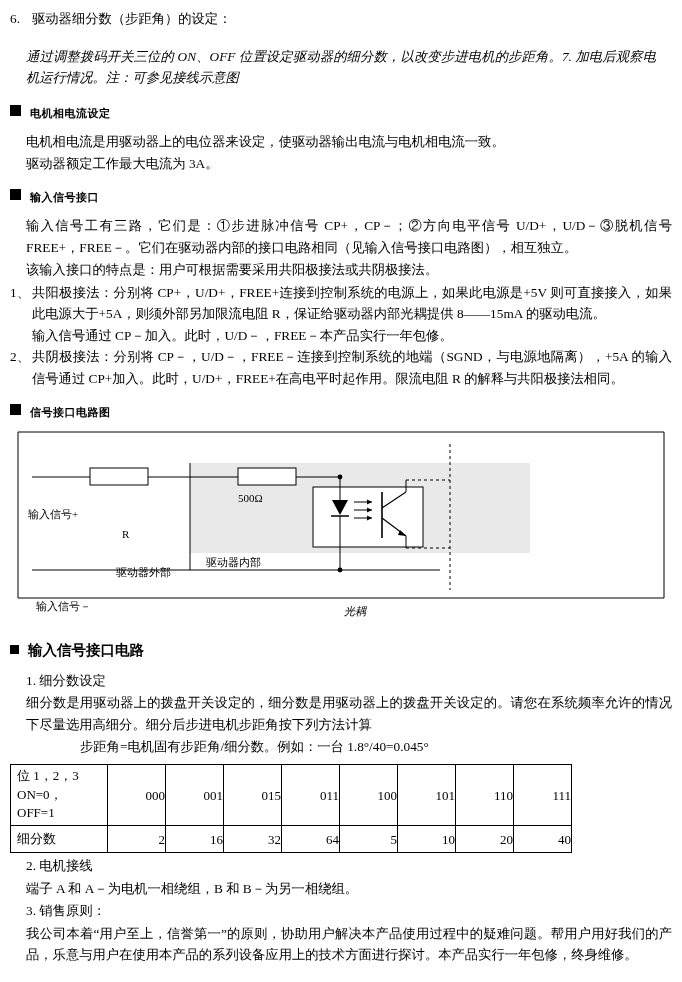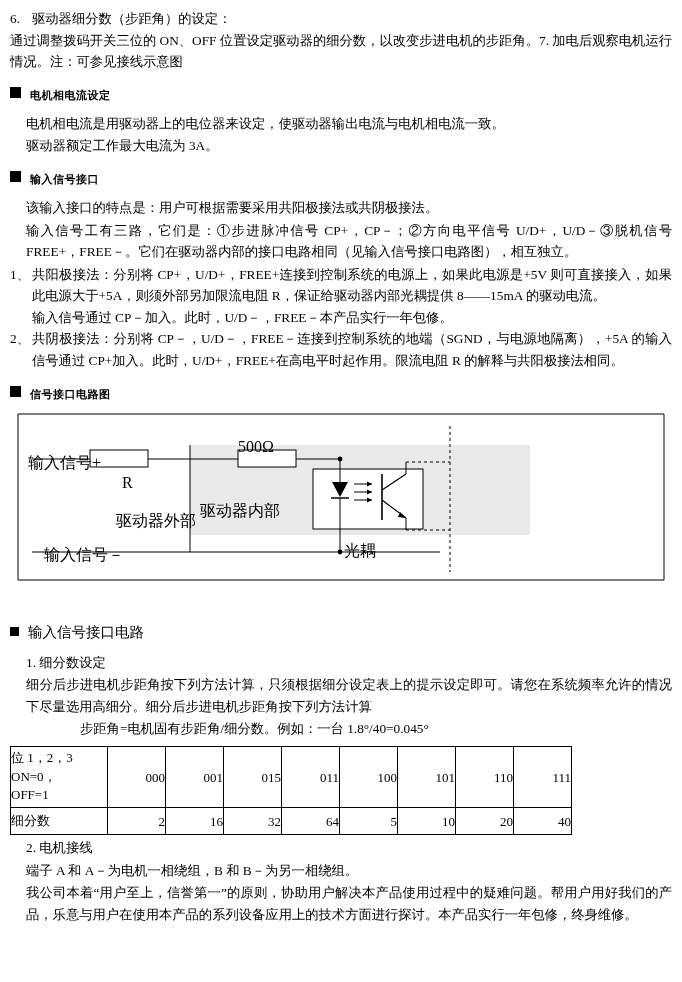--- a/index.html
+++ b/index.html
@@ -20,21 +20,21 @@
     min-height: 982px;
     box-sizing: border-box;
     padding: 8px 10px 10px 10px;
     position: relative;
   }
   p {
     margin: 0 0 1px 16px;
     text-align: justify;
     text-justify: inter-ideograph;
   }
-  .intro-block p { margin: 0; }
+  .intro-block p { margin: 16px; font-style: italic; }
 
   h2.section {
     font-family: "DejaVu Sans", "Liberation Sans", sans-serif;
     font-size: 11px;
     font-weight: bold;
     margin: 14px 0 10px 0;
     padding: 0;
     line-height: 1.3;
     letter-spacing: 0.5px;
   }
@@ -42,21 +42,21 @@
     display: inline-block;
     width: 11px;
     height: 11px;
     background: #000;
     margin-right: 9px;
     vertical-align: 1px;
   }
   h3.subsection {
     font-family: "DejaVu Sans", "Liberation Sans", sans-serif;
     font-size: 14.5px;
-    font-weight: normal;
+    font-weight: bold;
     margin: 16px 0 10px 0;
     line-height: 1.3;
   }
   h3.subsection .sq {
     display: inline-block;
     width: 9px;
     height: 9px;
     background: #000;
     margin-right: 9px;
     vertical-align: 1px;
@@ -81,41 +81,43 @@
   
   .diagram {
     position: relative;
     width: 662px;
     height: 195px;
     margin: 6px 0 10px 0;
   }
   .diagram svg { display: block; }
   .dlabel {
     position: absolute;
-    font-size: 16px;
+    font-size: 11px;
     font-family: "Liberation Serif", "DejaVu Serif", serif;
     white-space: nowrap;
+    margin-top: 38px;
   }
 
   
   table.micro {
     border-collapse: collapse;
     margin: 6px 0 2px 0;
     width: 561px;
     table-layout: fixed;
   }
   table.micro td {
     border: 1px solid #000;
     text-align: right;
     font-size: 13px;
     padding: 2px 0;
     font-family: "Liberation Serif", "DejaVu Serif", serif;
   }
   table.micro td.head {
     text-align: left;
+    padding-left: 6px;
     line-height: 1.45;
   }
   table.micro tr.r1 td { height: 54px; }
   table.micro tr.r2 td { height: 22px; }
   .indent { padding-left: 54px; }
 </style>
 </head>
 <body>
 
 <div class="page">
@@ -130,22 +132,22 @@
 
   <h2 class="section">
     <span class="sq"></span><span>电机相电流设定</span>
   </h2>
   <p>电机相电流是用驱动器上的电位器来设定，使驱动器输出电流与电机相电流一致。</p>
   <p>驱动器额定工作最大电流为 3A。</p>
 
   <h2 class="section">
     <span class="sq"></span><span>输入信号接口</span>
   </h2>
+  <p>输入信号工有三路，它们是：①步进脉冲信号 CP+，CP－；②方向电平信号 U/D+，U/D－③脱机信号 FREE+，FREE－。它们在驱动器内部的接口电路相同（见输入信号接口电路图），相互独立。</p>
   <p>该输入接口的特点是：用户可根据需要采用共阳极接法或共阴极接法。</p>
-  <p>输入信号工有三路，它们是：①步进脉冲信号 CP+，CP－；②方向电平信号 U/D+，U/D－③脱机信号 FREE+，FREE－。它们在驱动器内部的接口电路相同（见输入信号接口电路图），相互独立。</p>
   <div class="numlist">
     <div class="row">
       <div class="num">1、</div>
       <div class="txt">共阳极接法：分别将 CP+，U/D+，FREE+连接到控制系统的电源上，如果此电源是+5V 则可直接接入，如果此电源大于+5A，则须外部另加限流电阻 R，保证给驱动器内部光耦提供 8——15mA 的驱动电流。</div>
     </div>
     <div class="row">
       <div class="num"></div>
       <div class="txt">输入信号通过 CP－加入。此时，U/D－，FREE－本产品实行一年包修。</div>
     </div>
     <div class="row">
@@ -210,31 +212,31 @@
       <line x1="330" y1="140" x2="430" y2="140" stroke="#000" stroke-width="1"></line>
 
       <circle cx="330" cy="47" r="2.4" fill="#000"></circle>
       <circle cx="330" cy="140" r="2.4" fill="#000"></circle>
     </svg>
 
     <div class="dlabel" style="left:18px; top:38px;text-align:center;">输入信号+</div>
     <div class="dlabel" style="left:112px; top:58px;">R</div>
     <div class="dlabel" style="left:228px; top:22px;">500Ω</div>
     <div class="dlabel" style="left:106px; top:96px;">驱动器外部</div>
-    <div class="dlabel" style="left:190px; top:86px;">驱动器内部</div>
-    <div class="dlabel" style="left:34px; top:130px;">输入信号－</div>
-    <div class="dlabel" style="left:334px; top:126px;">光耦</div>
+    <div class="dlabel" style="left:196px; top:86px;">驱动器内部</div>
+    <div class="dlabel" style="left:26px; top:130px;">输入信号－</div>
+    <div class="dlabel" style="left:334px; top:135px;font-style:italic;">光耦</div>
   </div>
 
   <h3 class="subsection">
     <span class="sq"></span><span>输入信号接口电路</span>
   </h3>
 
   <p>1. 细分数设定</p>
-  <p>细分后步进电机步距角按下列方法计算，只须根据细分设定表上的提示设定即可。请您在系统频率允许的情况下尽量选用高细分。细分后步进电机步距角按下列方法计算</p>
+  <p>细分数是用驱动器上的拨盘开关设定的，细分数是用驱动器上的拨盘开关设定的。请您在系统频率允许的情况下尽量选用高细分。细分后步进电机步距角按下列方法计算</p>
   <p class="indent">步距角=电机固有步距角/细分数。例如：一台 1.8°/40=0.045°</p>
 
   <table class="micro">
     <colgroup>
       <col style="width:97px">
       <col style="width:58px">
         <col style="width:58px">
         <col style="width:58px">
         <col style="width:58px">
       <col style="width:58px">
@@ -267,15 +269,16 @@
         <td>5</td>
         <td>10</td>
         <td>20</td>
         <td>40</td>
       </tr>
     </tbody>
   </table>
 
   <p>2. 电机接线</p>
   <p>端子 A 和 A－为电机一相绕组，B 和 B－为另一相绕组。</p>
+  <p>3. 销售原则：</p>
   <p>我公司本着“用户至上，信誉第一”的原则，协助用户解决本产品使用过程中的疑难问题。帮用户用好我们的产品，乐意与用户在使用本产品的系列设备应用上的技术方面进行探讨。本产品实行一年包修，终身维修。</p>
 
 </div>
 
 </body></html>

